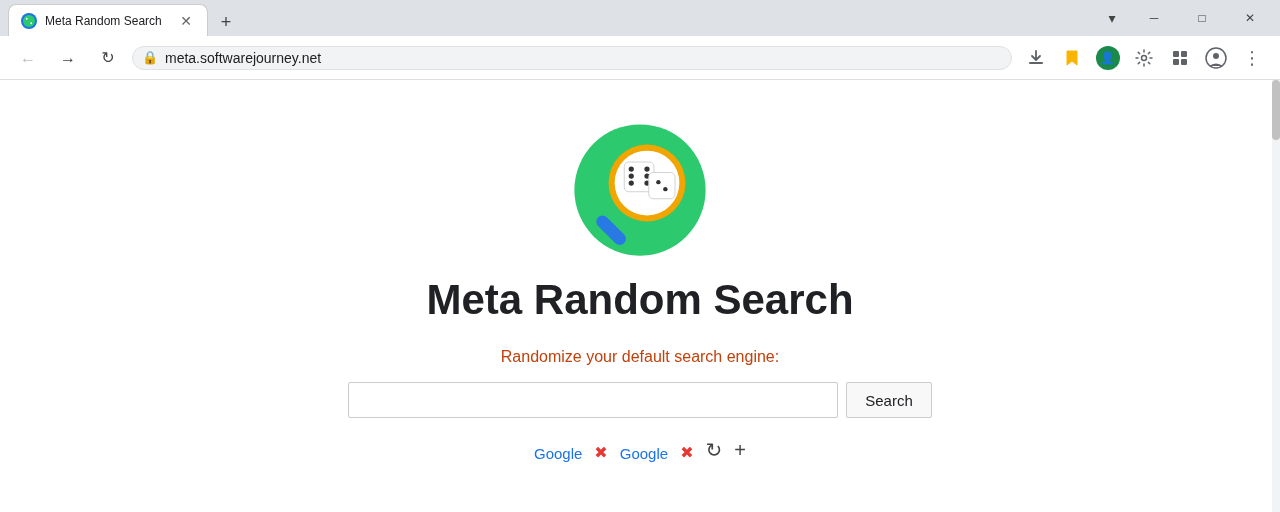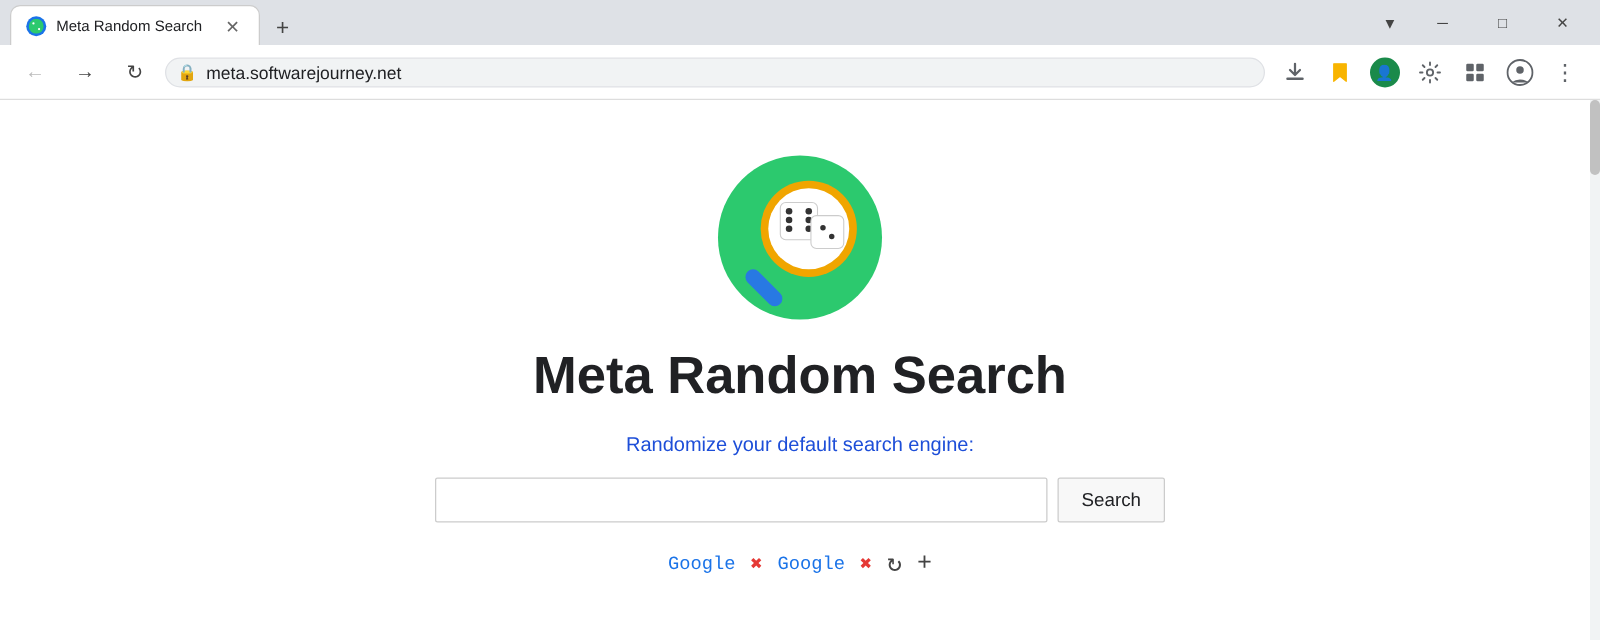--- a/index.html
+++ b/index.html
@@ -61,39 +61,39 @@
     .logo-container { display:flex;flex-direction:column;align-items:center; margin-bottom: 16px; }
 
     
     .logo-svg { width:140px; height:140px; }
 
     .site-title {
       font-size: 42px; font-weight: bold; color: #202124;
       margin-bottom: 24px;
     }
     .tagline {
-      font-size: 16px; color: #1d4ed8; margin-bottom: 16px;
+      font-size: 16px; color: #c2410c; margin-bottom: 16px;
     }
 
     
     .search-row { display:flex; gap: 8px; margin-bottom: 20px; }
     .search-input {
       width: 490px; height: 36px;
       border: 1px solid #ccc; border-radius: 2px;
       padding: 0 10px; font-size: 15px; outline: none;
     }
     .search-btn {
       height: 36px; padding: 0 18px;
       border: 1px solid #ccc; border-radius: 2px;
       background: #f8f8f8; font-size: 15px; cursor: pointer;
       color: #202124;
     }
 
     
-    .engines-row { display:flex; align-items:center; gap:12px;font-family:Liberation Mono, monospace; }
+    .engines-row { display:flex; align-items:flex-end; gap:12px; }
     .engine-tag { color: #1a73e8; font-size: 15px; cursor: pointer; }
     .remove-engine { color: #e53935; cursor:pointer; font-size:16px; }
     .icon-btn { color: #444; font-size:20px; cursor:pointer; display:flex;align-items:center;justify-content:center; }
   </style>
 </head>
 <body>
 
 <div class="title-bar">
   <div class="tab-strip">
     <div class="tab">

